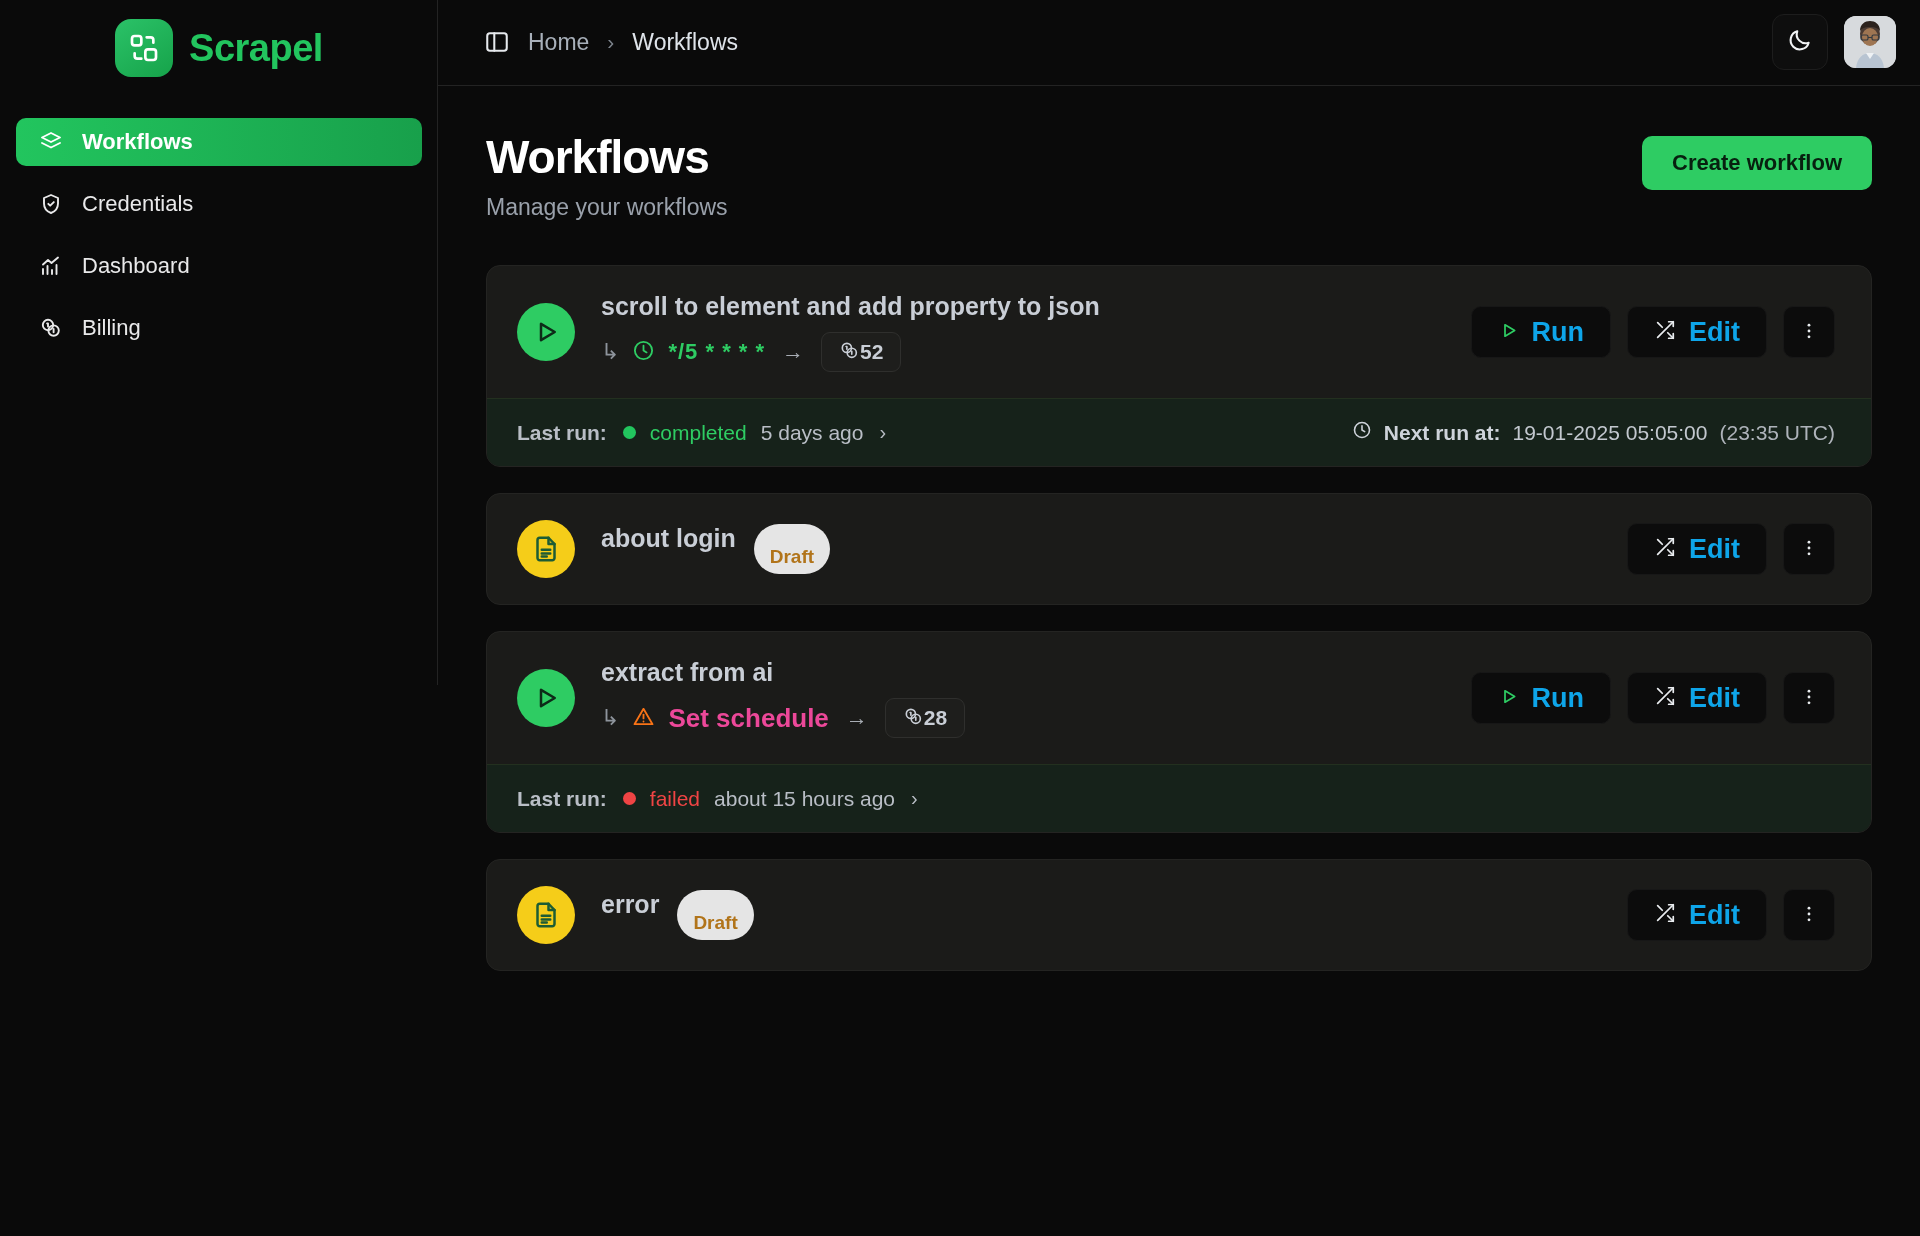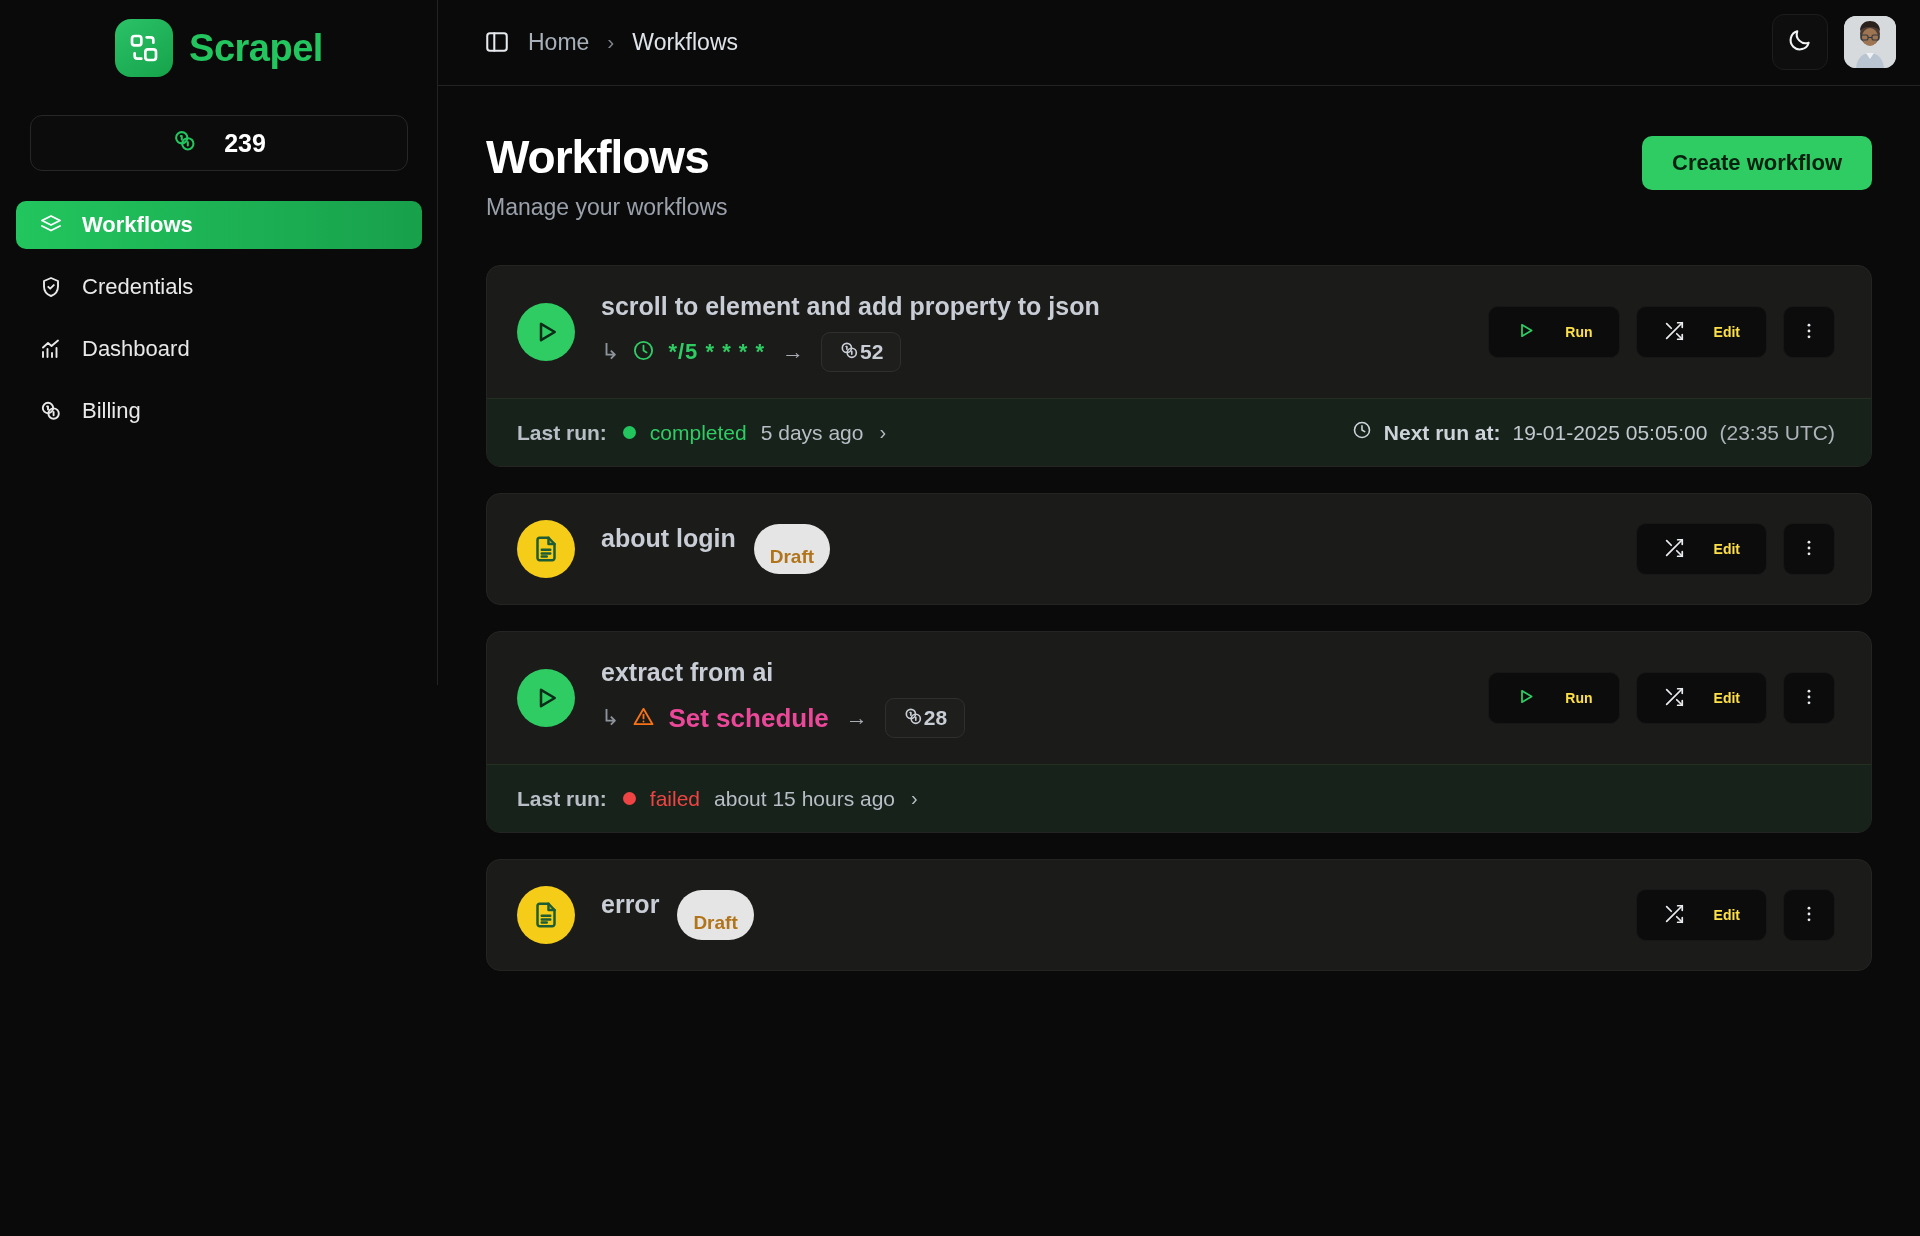--- a/index.html
+++ b/index.html
@@ -127,23 +127,23 @@
   .credit-box {
     border: 1px solid #2f2f2d; border-radius: 9px;
     height: 40px; display: flex; align-items: center; 
     padding: 0 17px; background: #1e1e1c;
   }
   .credit-box .num { color: #c9ced6; font-size: 21px; font-weight: 700; }
 
   .card-actions { margin-left: auto; display: flex; align-items: center; gap: 16px; }
   .btn {
     height: 52px; border-radius: 10px; background: #0c0c0c;
-    border: 1px solid #171717; color: #fde047;
-    display: flex; align-items: center; justify-content: center; gap: 29px;
-    padding: 0 26px; font-size: 14px; font-weight: 600; cursor: pointer;
+    border: 1px solid #171717; color: #0ea5e9;
+    display: flex; align-items: center; justify-content: center; gap: 13px;
+    padding: 0 26px; font-size: 27px; font-weight: 600; cursor: pointer;
     font-family: "Liberation Sans", sans-serif;
   }
   .btn.square { width: 52px; padding: 0; }
 
   .card-foot {
     background: #16221a; border-top: 1px solid #23301f;
     height: 68px; display: flex; align-items: center;
     padding: 0 36px 0 30px; font-size: 21px;
   }
   .foot-label { color: #b9bec6; font-weight: 700; }
@@ -171,31 +171,20 @@
         <svg width="32" height="32" viewBox="0 0 24 24" fill="none" stroke="#fff" stroke-width="2" stroke-linecap="round" stroke-linejoin="round">
           <rect x="3" y="3" width="7" height="7" rx="2"></rect>
           <rect x="13" y="13" width="8" height="8" rx="2"></rect>
           <path d="M14 4h3a2 2 0 0 1 2 2v2"></path>
           <path d="M10 20H7a2 2 0 0 1-2-2v-2"></path>
         </svg>
       </div>
       <div class="brand-name">Scrapel</div>
     </div>
 
-    <div class="credits-chip">
-      <span>
-        <svg width="26" height="26" viewBox="0 0 24 24" fill="none" stroke="#22c55e" stroke-width="1.9" stroke-linecap="round" stroke-linejoin="round">
-          <circle cx="9" cy="9" r="5.2"></circle>
-            <path d="M9 7.4v3.2M8.1 7.4h.9"></path>
-          <circle cx="14.6" cy="14.6" r="5.2"></circle>
-            <path d="M14.6 13v3.2"></path>
-        </svg>
-      </span>
-      <span class="num">239</span>
-    </div>
 
     <nav class="nav">
       <div class="nav-item active">
         <span class="ic">
           <svg width="24" height="24" viewBox="0 0 24 24" fill="none" stroke="currentColor" stroke-width="1.9" stroke-linecap="round" stroke-linejoin="round">
             <path d="M12 3 3 7.5l9 4.5 9-4.5L12 3z"></path>
               <path d="M3 13l9 4.5 9-4.5"></path>
           </svg>
         </span>
         <span>Workflows</span>

